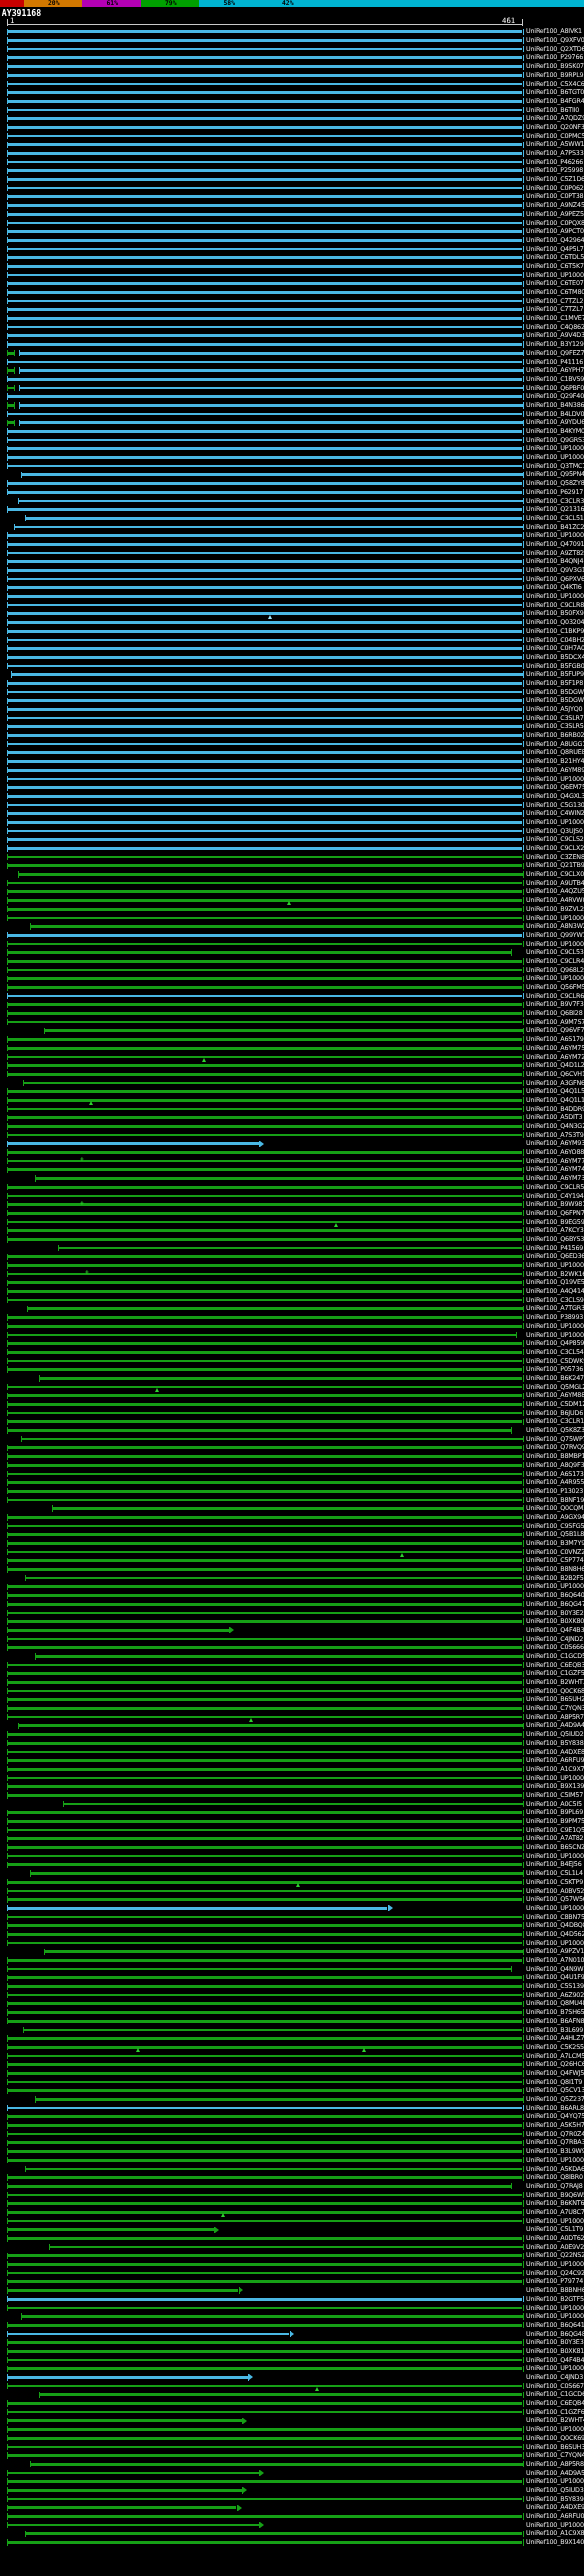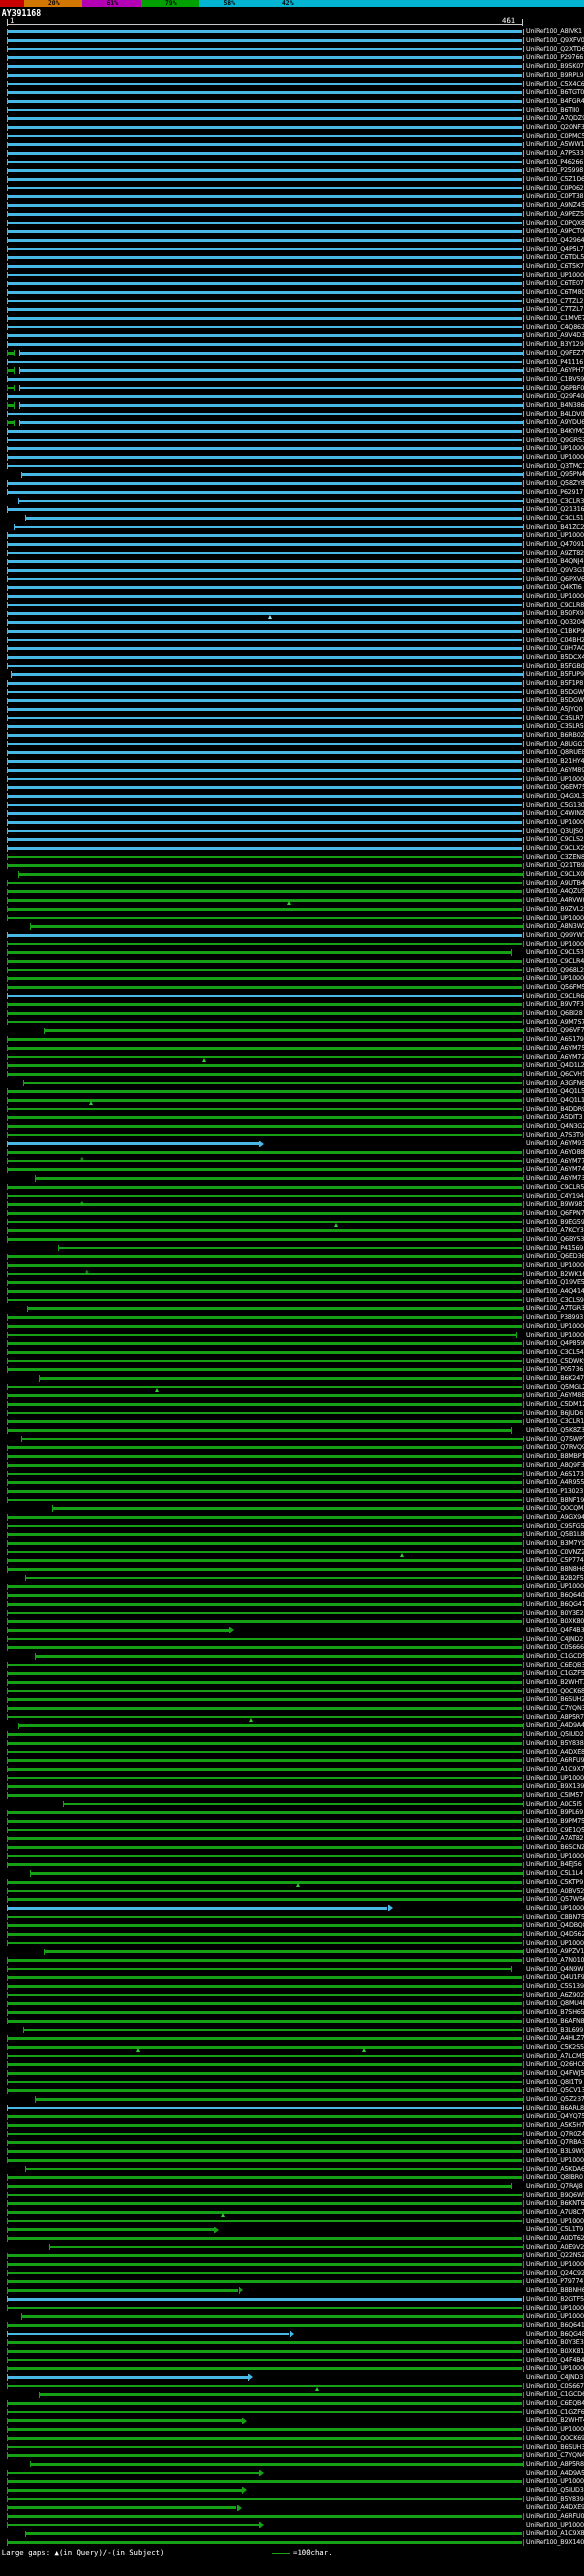--- a/index.html
+++ b/index.html
@@ -2441,19 +2441,15 @@
       <div class="hit-row">
         <div class="hit-plot">
           <span class="bar" style="left: 7.3px; width: 515px; background: rgb(22, 160, 22);"></span>
           <span class="tick" style="left: 7.3px; background: rgb(22, 160, 22);"></span>
           <span class="tick" style="left: 523px; background: rgb(22, 160, 22);"></span>
         </div>
         <span class="hit-label">UniRef100_B9X140</span>
       </div>
     </div>
 
-  <div class="footer">
-    <span class="legend-left">Large gaps: ▲(in Query)/-(in Subject)</span>
-    <span class="legend-right"><span class="green-dash"></span><span>=100char.</span></span>
-  </div>
 
 </div>
 
 
 </body></html>

